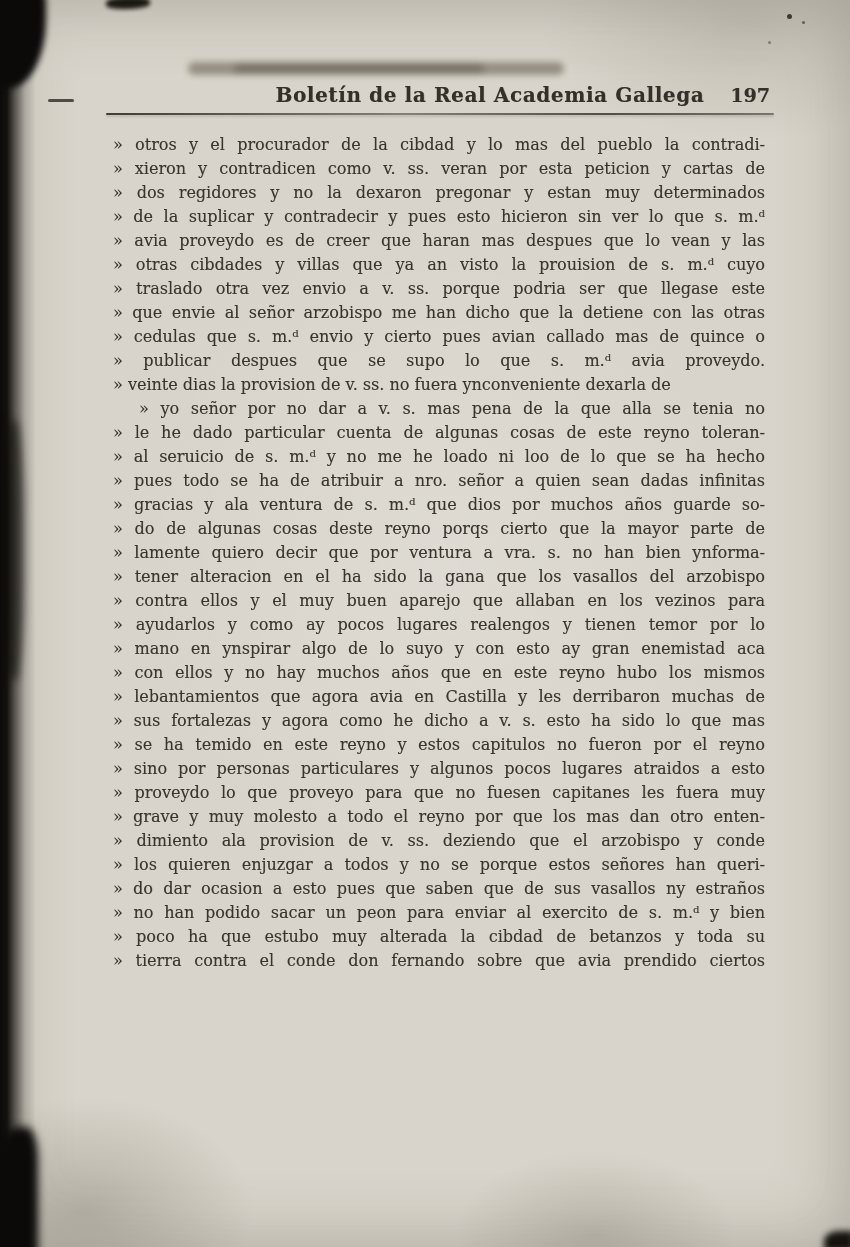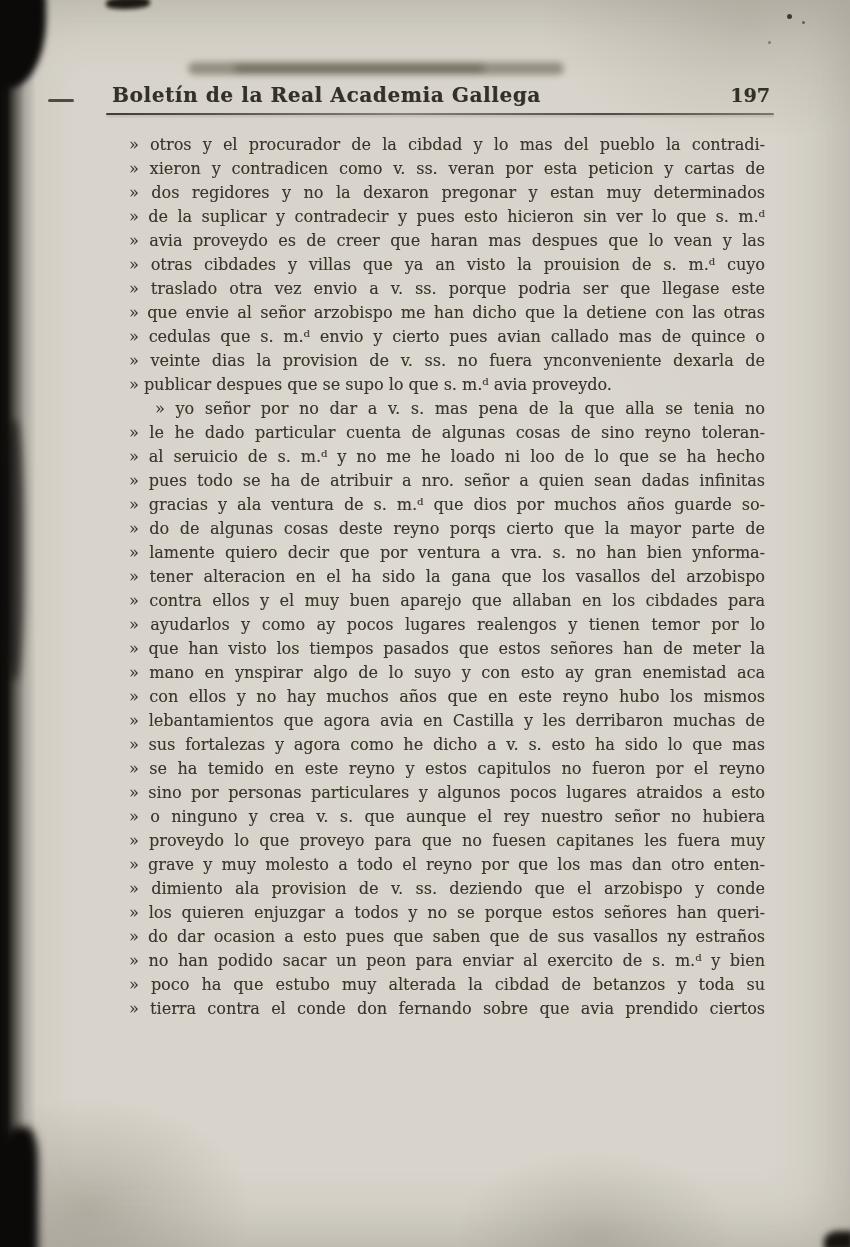--- a/index.html
+++ b/index.html
@@ -63,21 +63,21 @@
   }
   .smudge::after{
     content:"";position:absolute;left:46px;top:3px;width:250px;height:7px;
     background:rgba(70,64,52,.5);filter:blur(2px);border-radius:4px;
   }
   .header{
     position:absolute;top:83px;left:112px;width:658px;
     display:flex;align-items:baseline;color:#33302a;
   }
   .header .title{
-    flex:1;text-align:left;font-weight:bold;font-size:20px;
+    flex:1;text-align:right;font-weight:bold;font-size:20px;
     letter-spacing:.6px;text-shadow:.4px .4px 0 rgba(51,48,42,.45);
   }
   .header .pageno{
     font-weight:bold;font-size:19px;margin-left:26px;
     text-shadow:.4px .4px 0 rgba(51,48,42,.45);
   }
   .header-dash{
     position:absolute;top:99px;left:48px;width:26px;height:3px;
     background:rgba(45,41,34,.8);border-radius:2px;
   }
@@ -92,21 +92,20 @@
   .text{
     position:absolute;top:133px;left:113px;width:652px;
     color:var(--ink);font-size:16px;line-height:24px;
     text-shadow:.3px .3px 0 rgba(58,53,44,.35);
   }
   .line{
     text-align:justify;
     text-align-last:justify;
     white-space:nowrap;      
     overflow:hidden;
-    margin-left:16px;
   }
   .line{white-space:normal;} 
   .para-1 .line:last-child{text-align-last:left;}
   .para-2 .line:first-child{text-indent:26px;}
 </style>
 </head>
 <body>
 
 <div class="page">
 
@@ -129,42 +128,40 @@
     <div class="paragraph para-1">
         <div class="line">» otros y el procurador de la cibdad y lo mas del pueblo la contradi-</div>
         <div class="line">» xieron y contradicen como v. ss. veran por esta peticion y cartas de</div>
         <div class="line">» dos regidores y no la dexaron pregonar y estan muy determinados</div>
         <div class="line">» de la suplicar y contradecir y pues esto hicieron sin ver lo que s. m.ᵈ</div>
         <div class="line">» avia proveydo es de creer que haran mas despues que lo vean y las</div>
         <div class="line">» otras cibdades y villas que ya an visto la prouision de s. m.ᵈ cuyo</div>
         <div class="line">» traslado otra vez envio a v. ss. porque podria ser que llegase este</div>
         <div class="line">» que envie al señor arzobispo me han dicho que la detiene con las otras</div>
         <div class="line">» cedulas que s. m.ᵈ envio y cierto pues avian callado mas de quince o</div>
+        <div class="line">» publicar despues que se supo lo que s. m.ᵈ avia proveydo.</div>
         <div class="line">» veinte dias la provision de v. ss. no fuera ynconveniente dexarla de</div>
-        <div class="line">» publicar despues que se supo lo que s. m.ᵈ avia proveydo.</div>
       </div>
     <div class="paragraph para-2">
         <div class="line">» yo señor por no dar a v. s. mas pena de la que alla se tenia no</div>
-        <div class="line">» le he dado particular cuenta de algunas cosas de sino reyno toleran-</div>
+        <div class="line">» le he dado particular cuenta de algunas cosas de este reyno toleran-</div>
         <div class="line">» al seruicio de s. m.ᵈ y no me he loado ni loo de lo que se ha hecho</div>
         <div class="line">» pues todo se ha de atribuir a nro. señor a quien sean dadas infinitas</div>
         <div class="line">» gracias y ala ventura de s. m.ᵈ que dios por muchos años guarde so-</div>
         <div class="line">» do de algunas cosas deste reyno porqs cierto que la mayor parte de</div>
         <div class="line">» lamente quiero decir que por ventura a vra. s. no han bien ynforma-</div>
         <div class="line">» tener alteracion en el ha sido la gana que los vasallos del arzobispo</div>
-        <div class="line">» contra ellos y el muy buen aparejo que allaban en los cibdades para</div>
+        <div class="line">» contra ellos y el muy buen aparejo que allaban en los vezinos para</div>
         <div class="line">» ayudarlos y como ay pocos lugares realengos y tienen temor por lo</div>
-        <div class="line">» que han visto los tiempos pasados que estos señores han de meter la</div>
         <div class="line">» mano en ynspirar algo de lo suyo y con esto ay gran enemistad aca</div>
         <div class="line">» con ellos y no hay muchos años que en este reyno hubo los mismos</div>
         <div class="line">» lebantamientos que agora avia en Castilla y les derribaron muchas de</div>
         <div class="line">» sus fortalezas y agora como he dicho a v. s. esto ha sido lo que mas</div>
         <div class="line">» se ha temido en este reyno y estos capitulos no fueron por el reyno</div>
         <div class="line">» sino por personas particulares y algunos pocos lugares atraidos a esto</div>
-        <div class="line">» o ninguno y crea v. s. que aunque el rey nuestro señor no hubiera</div>
         <div class="line">» proveydo lo que proveyo para que no fuesen capitanes les fuera muy</div>
         <div class="line">» grave y muy molesto a todo el reyno por que los mas dan otro enten-</div>
         <div class="line">» dimiento ala provision de v. ss. deziendo que el arzobispo y conde</div>
         <div class="line">» los quieren enjuzgar a todos y no se porque estos señores han queri-</div>
         <div class="line">» do dar ocasion a esto pues que saben que de sus vasallos ny estraños</div>
         <div class="line">» no han podido sacar un peon para enviar al exercito de s. m.ᵈ y bien</div>
         <div class="line">» poco ha que estubo muy alterada la cibdad de betanzos y toda su</div>
         <div class="line">» tierra contra el conde don fernando sobre que avia prendido ciertos</div>
       </div>
   </main>

